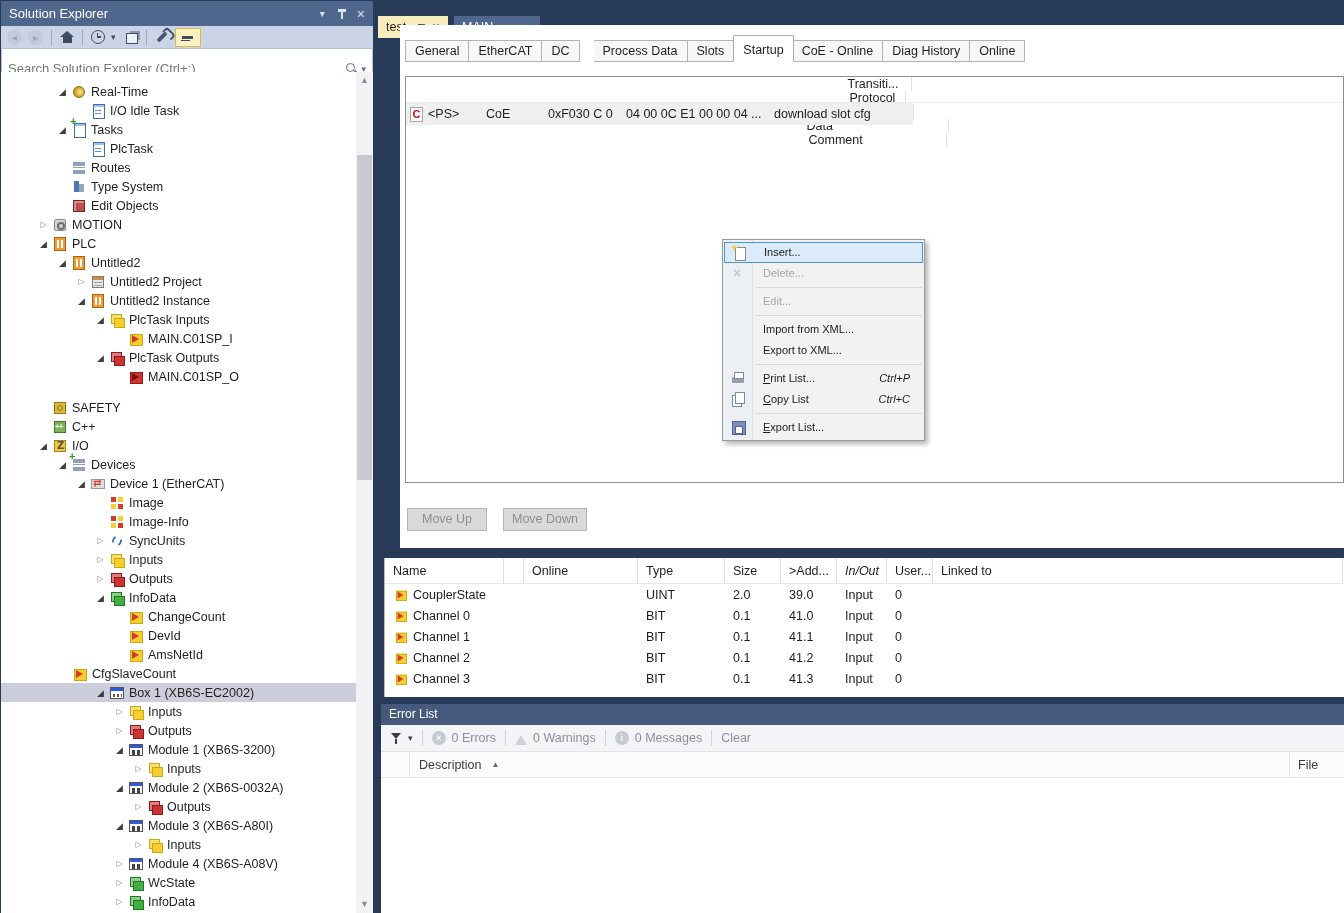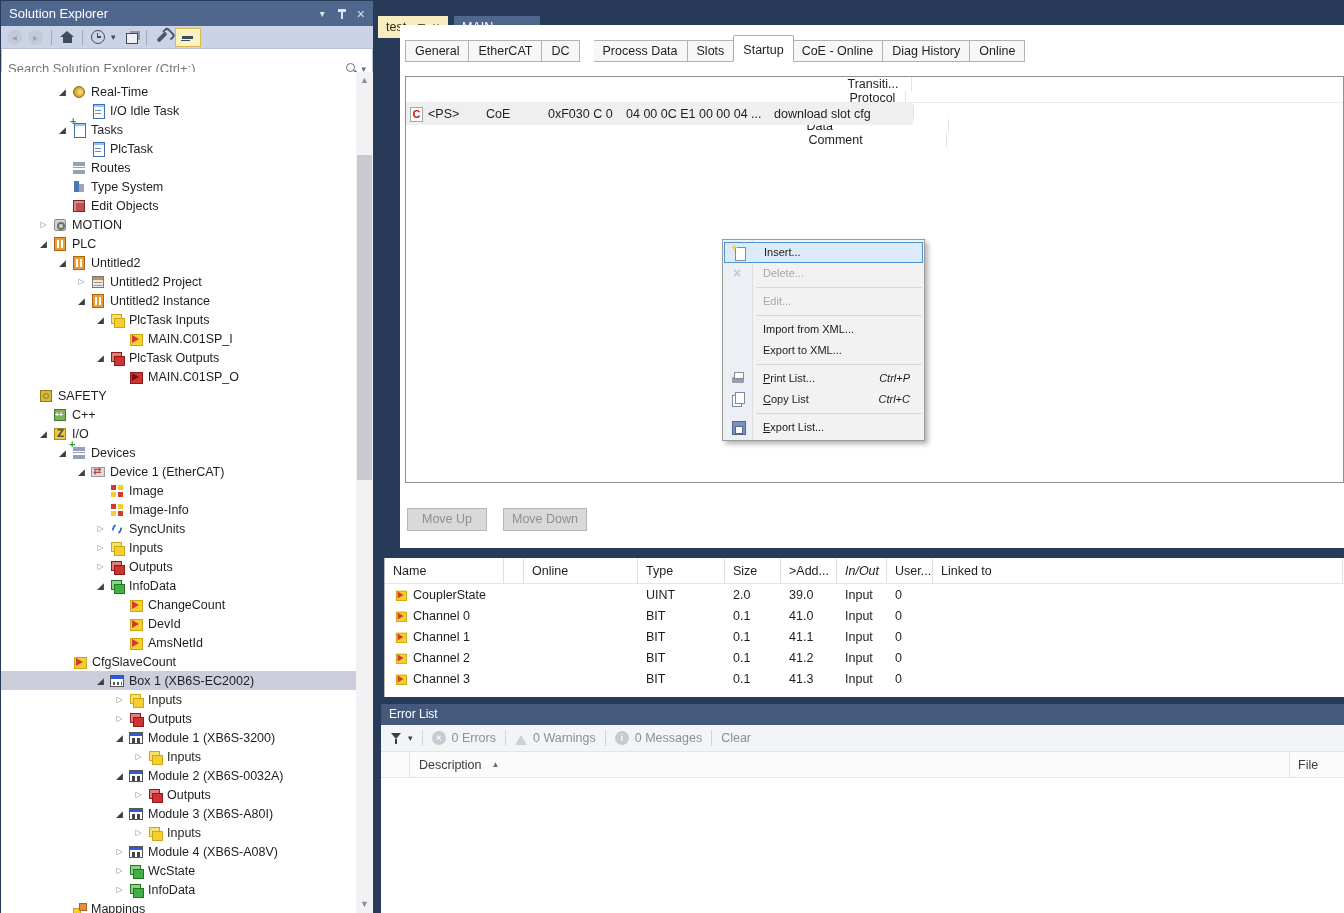--- a/index.html
+++ b/index.html
@@ -318,21 +318,21 @@
         <div class="trow" style="padding-left: 91px;">
           <span class="exp open">◢</span>
           <span class="ico ico-outputs-folder"></span>
           <span class="tlabel">PlcTask Outputs</span>
         </div>
         <div class="trow" style="padding-left: 110px;">
           <span class="exp"></span>
           <span class="ico ico-output-var"></span>
           <span class="tlabel">MAIN.C01SP_O</span>
         </div>
-        <div class="trow" style="padding-left: 20px;">
+        <div class="trow" style="padding-left: 34px; margin-top: 12px;">
           <span class="exp"></span>
           <span class="ico ico-safety"></span>
           <span class="tlabel">SAFETY</span>
         </div>
         <div class="trow" style="padding-left: 34px;">
           <span class="exp"></span>
           <span class="ico ico-cpp"></span>
           <span class="tlabel">C++</span>
         </div>
         <div class="trow" style="padding-left: 34px;">

